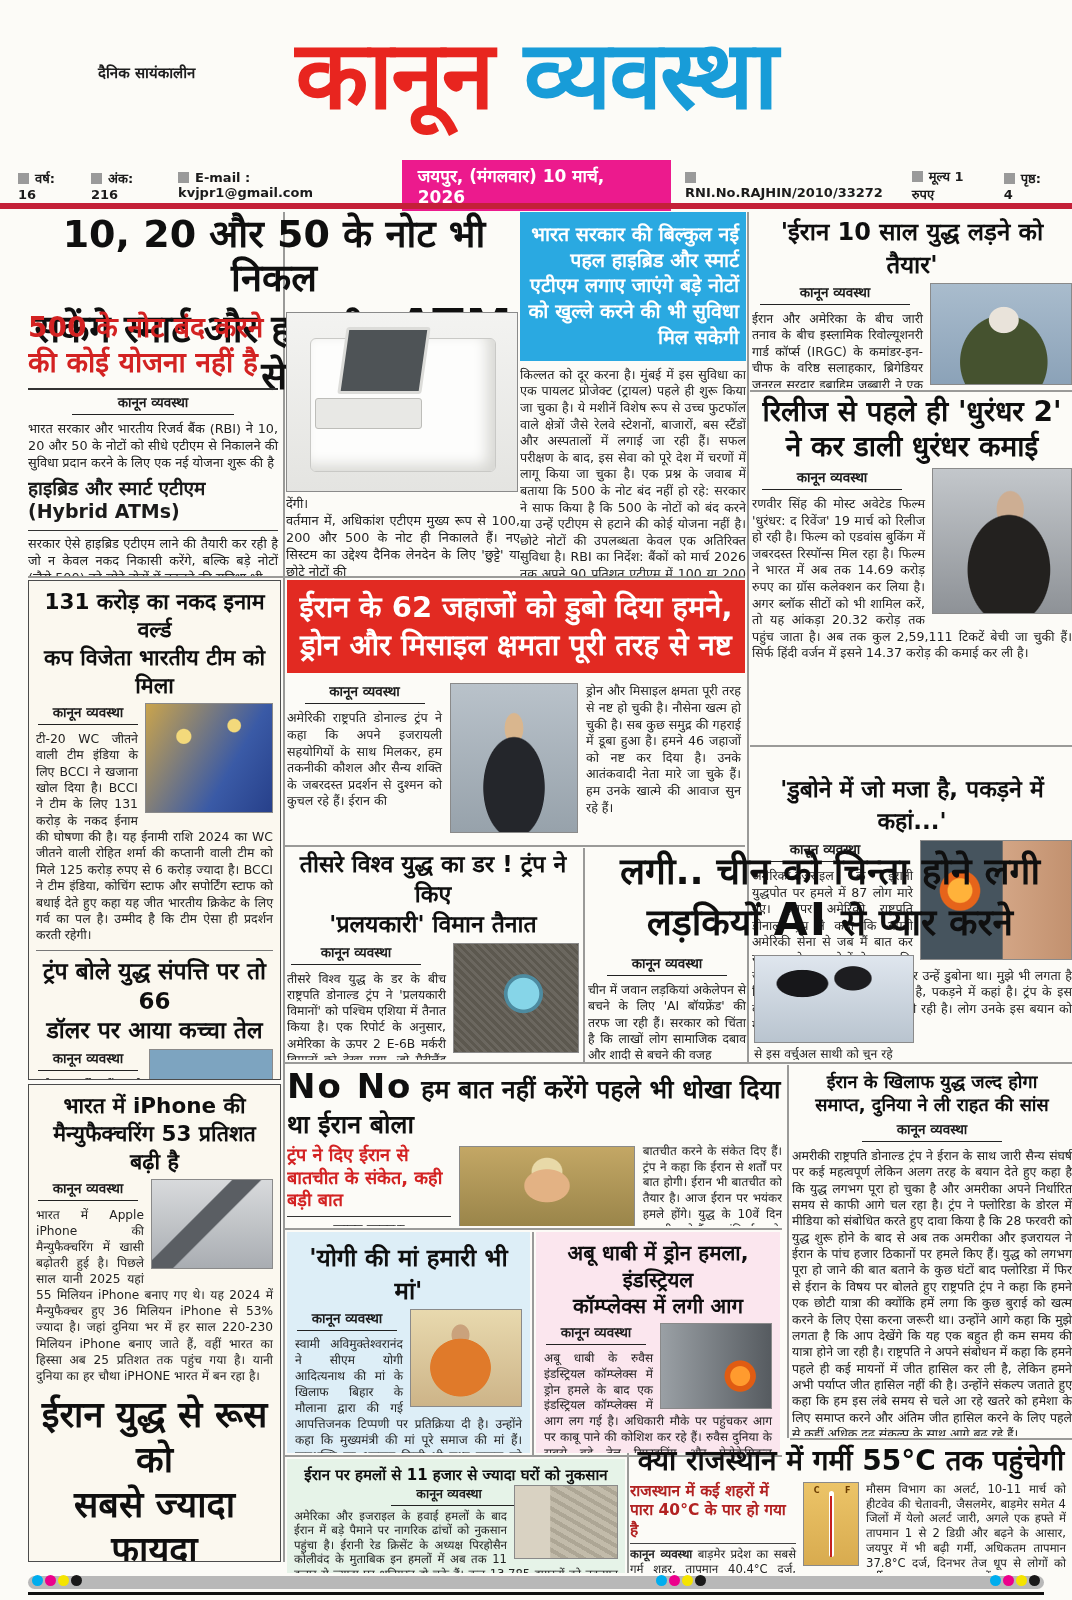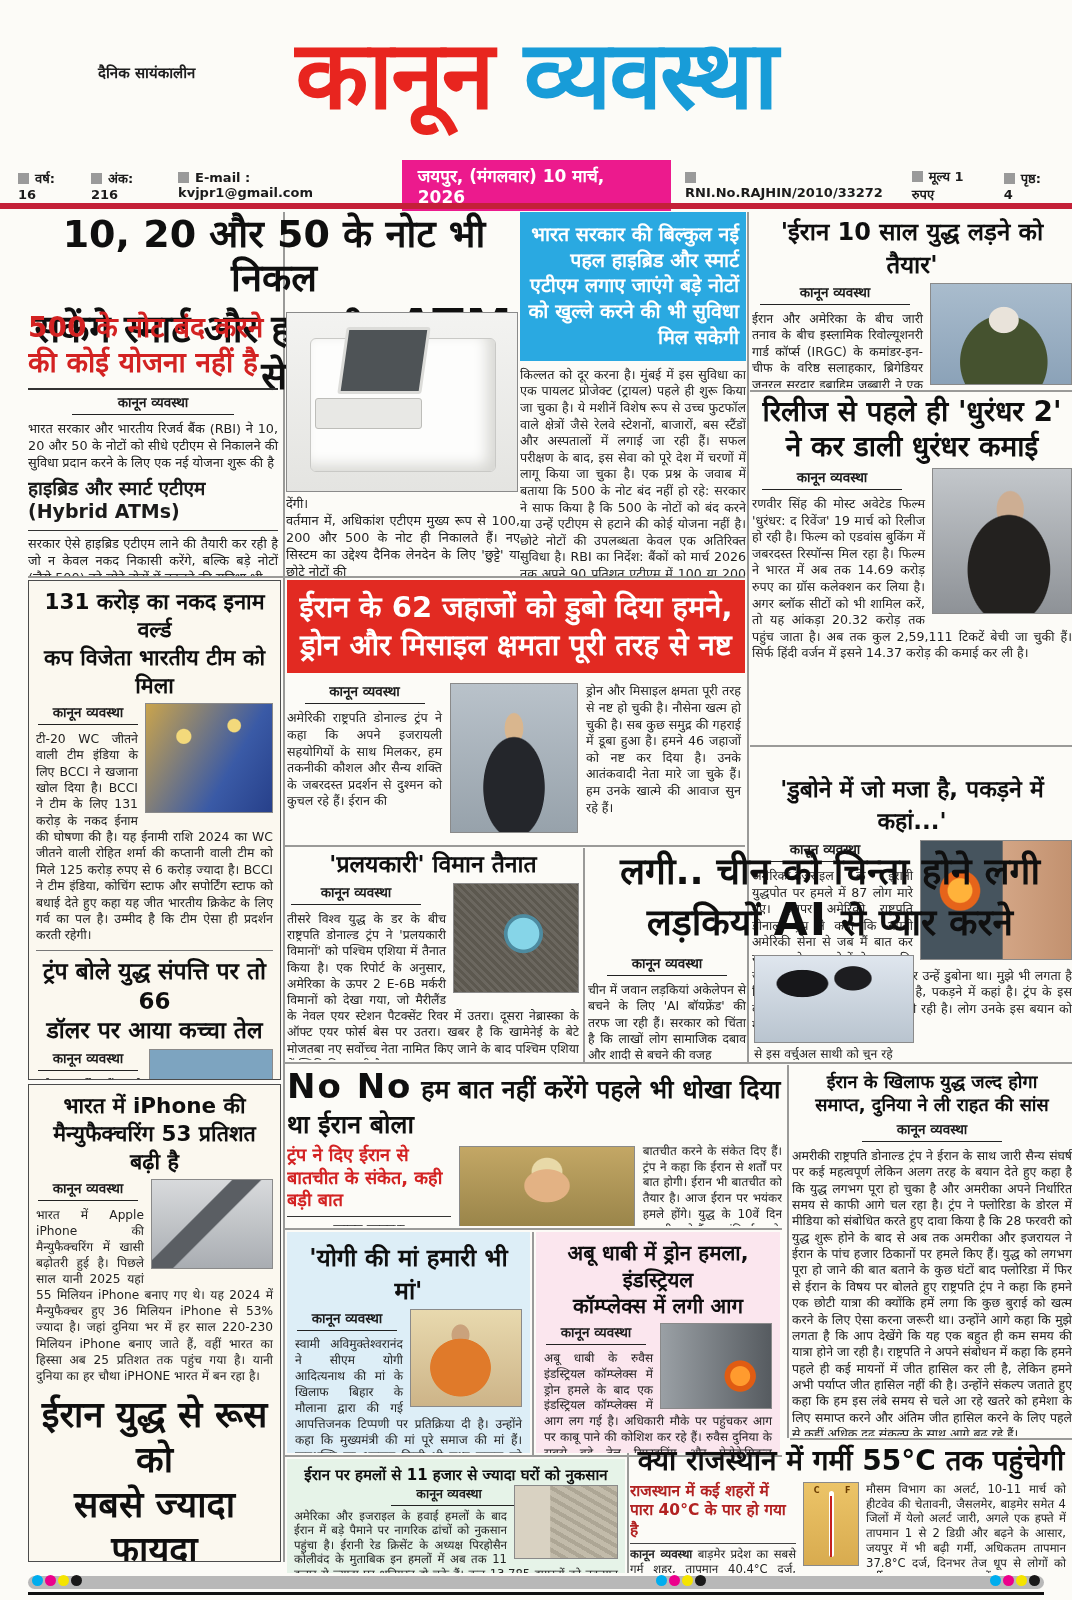--- a/index.html
+++ b/index.html
@@ -193,20 +193,21 @@
         <span class="byline" style="width:120px;">कानून व्यवस्था</span>
         <div class="body-text" style="font-size:12.6px;">अमेरिकी राष्ट्रपति डोनाल्ड ट्रंप ने कहा कि अपने इजरायली सहयोगियों के साथ मिलकर, हम तकनीकी कौशल और सैन्य शक्ति के जबरदस्त प्रदर्शन से दुश्मन को कुचल रहे हैं। ईरान की</div>
       </div>
       <div class="photo ph-trump-speech" style="width:128px; height:150px; flex:none; margin-top:4px;"></div>
       <div class="body-text" style="width:155px; font-size:12.6px; padding-top:4px;">ड्रोन और मिसाइल क्षमता पूरी तरह से नष्ट हो चुकी है। नौसेना खत्म हो चुकी है। सब कुछ समुद्र की गहराई में डूबा हुआ है। हमने 46 जहाजों को नष्ट कर दिया है। उनके आतंकवादी नेता मारे जा चुके हैं। हम उनके खात्मे की आवाज सुन रहे हैं।</div>
     </div>
   </div>
 
   <div class="art" style="left:287px; top:850px; width:292px; height:210px;">
     <div class="hl" style="font-size:23px; line-height:1.3;">
+      <div>तीसरे विश्व युद्ध का डर ! ट्रंप ने किए</div>
       <div>'प्रलयकारी' विमान तैनात</div>
     </div>
     <div>
       <div class="photo ph-crowd fl-r" style="width:126px; height:110px;"></div>
       <span class="byline" style="width:130px; margin-left:4px;">कानून व्यवस्था</span>
       <div class="body-text" style="font-size:12.3px;">तीसरे विश्व युद्ध के डर के बीच राष्ट्रपति डोनाल्ड ट्रंप ने 'प्रलयकारी विमानों' को पश्चिम एशिया में तैनात किया है। एक रिपोर्ट के अनुसार, अमेरिका के ऊपर 2 E-6B मर्करी विमानों को देखा गया, जो मैरीलैंड के नेवल एयर स्टेशन पैटक्सेंट रिवर में उतरा। दूसरा नेब्रास्का के ऑफ्ट एयर फोर्स बेस पर उतरा। खबर है कि खामेनेई के बेटे मोजतबा नए सर्वोच्च नेता नामित किए जाने के बाद पश्चिम एशिया में स्थिति बिगड़ रही है।</div>
     </div>
   </div>
 
   <div class="art" style="left:588px; top:850px; width:484px; height:210px;">

